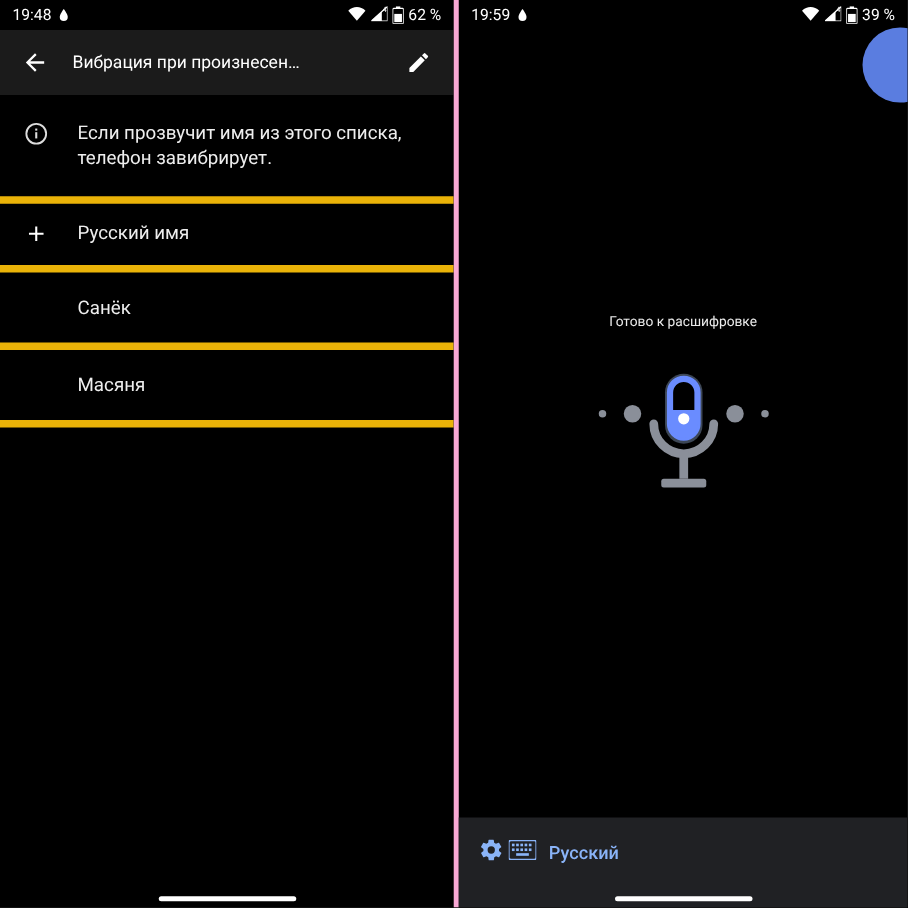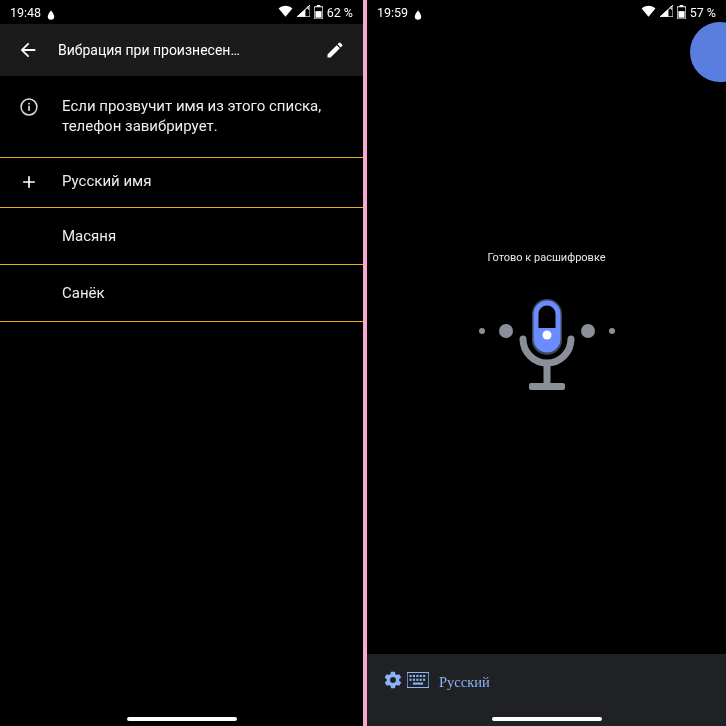--- a/index.html
+++ b/index.html
@@ -24,21 +24,21 @@
 
   
   .statusbar {
     height: 24px;
     display: flex;
     align-items: center;
     justify-content: space-between;
     padding: 0 10px;
     font-size: 12.5px;
   }
-  .statusbar .left { display: flex; align-items: flex-end; gap: 6px; }
+  .statusbar .left { display: flex; align-items: center; gap: 6px; }
   .statusbar .right { display: flex; align-items: flex-start; gap: 4px; }
   .drop-icon { width: 8px; height: 10px; }
 
   
   .appbar {
     height: 52px;
     background: #1b1b1b;
     display: flex;
     align-items: center;
     padding: 0 8px;
@@ -57,21 +57,21 @@
     white-space: nowrap;
     overflow: hidden;
     text-overflow: ellipsis;
   }
 
   
   .info-row, .action-row, .name-row {
     display: flex;
     align-items: flex-start;
     padding: 13px 18px 14px 18px;
-    border-bottom: 1px solid #eab308;
+    border-bottom: 6px solid #eab308;
     gap: 22px;
   }
   .info-row .txt, .action-row .txt, .name-row .txt {
     font-size: 15px;
     line-height: 1.35;
     color: #eee;
   }
   .info-row { padding-top: 20px; padding-bottom: 20px; }
   .name-row { padding-top: 18px; padding-bottom: 18px; }
   .lead-icon {
@@ -121,21 +121,20 @@
 
   .bottom-bar {
     position: absolute;
     left: 0; right: 0; bottom: 0;
     height: 72px;
     background: #202124;
     display: flex;
     align-items: center;
     padding: 0 16px 16px 16px;
     gap: 4px;
-    font-family: Liberation Serif, serif;
   }
   .bottom-bar .lang {
     color: #8ab4f8;
     font-size: 14.5px;
     font-weight: 500;
     margin-left: 6px;
   }
   .bottom-bar svg { flex-shrink: 0; }
 
   .blue-corner {
@@ -203,24 +202,24 @@
   <div class="action-row">
     <div class="lead-icon">
       <svg width="20" height="20" viewBox="0 0 24 24">
           <path d="M11 5h2v14h-2z M5 11h14v2H5z" fill="#fff"></path>
         </svg>
     </div>
     <div class="txt">Русский имя</div>
   </div>
 
   <div class="name-row">
+    <div class="txt">Санёк</div>
+  </div>
+  <div class="name-row">
     <div class="txt">Масяня</div>
-  </div>
-  <div class="name-row">
-    <div class="txt">Санёк</div>
   </div>
 
   <div class="nav-handle"></div>
 </div>
 
 <div class="phone">
   <div class="statusbar">
     <div class="left">
       <span>19:59</span>
       <svg class="drop-icon" viewBox="0 0 10 12">
@@ -234,21 +233,21 @@
       <svg width="13" height="12" viewBox="0 0 20 18">
           <path d="M0 18 L20 18 L20 0 Z" fill="none" stroke="#fff" stroke-width="1.5"></path>
           <path d="M0 18 L13 18 L13 6 Z" fill="#fff"></path>
           <text x="14" y="7" font-size="9" fill="#fff">4</text>
         </svg>
       <svg width="9" height="14" viewBox="0 0 10 16">
           <rect x="0" y="2" width="10" height="14" rx="1" fill="none" stroke="#fff" stroke-width="1.2"></rect>
           <rect x="3" y="0" width="4" height="2" fill="#fff"></rect>
           <rect x="1.5" y="7" width="7" height="7.5" fill="#fff"></rect>
         </svg>
-      <span>57 %</span>
+      <span>39 %</span>
     </div>
   </div>
 
   <div class="blue-corner"></div>
 
   <div class="right-screen-body">
     <div class="ready-text">Готово к расшифровке</div>
     <div class="mic-wrap">
       <div class="dot d1"></div>
       <div class="dot d2"></div>

